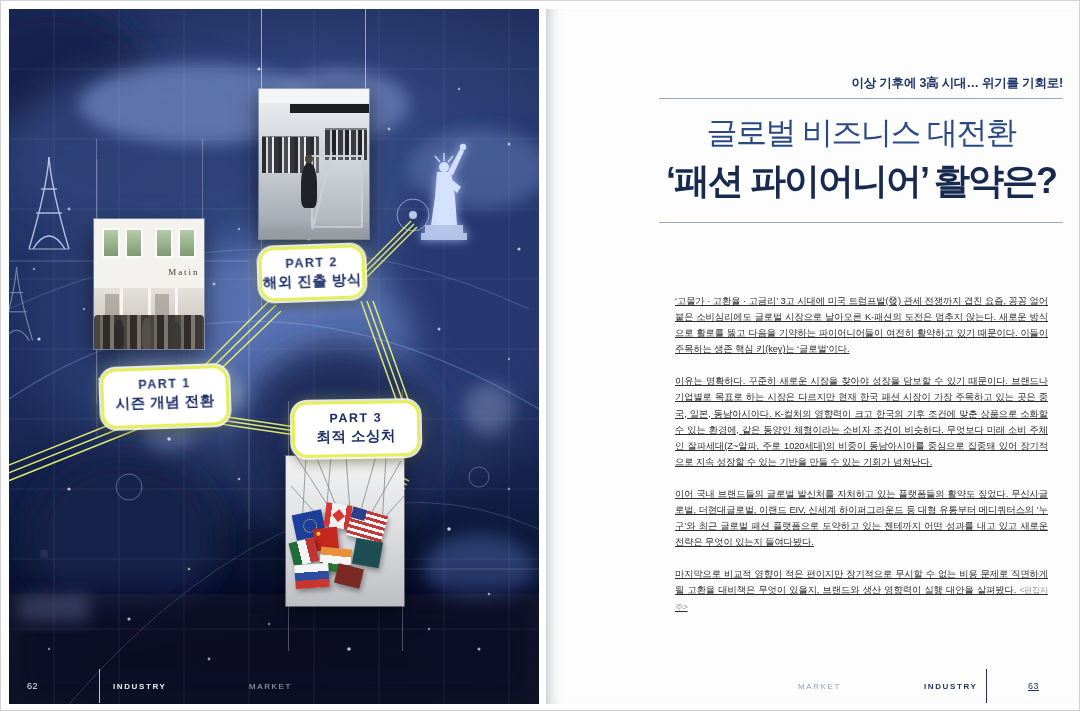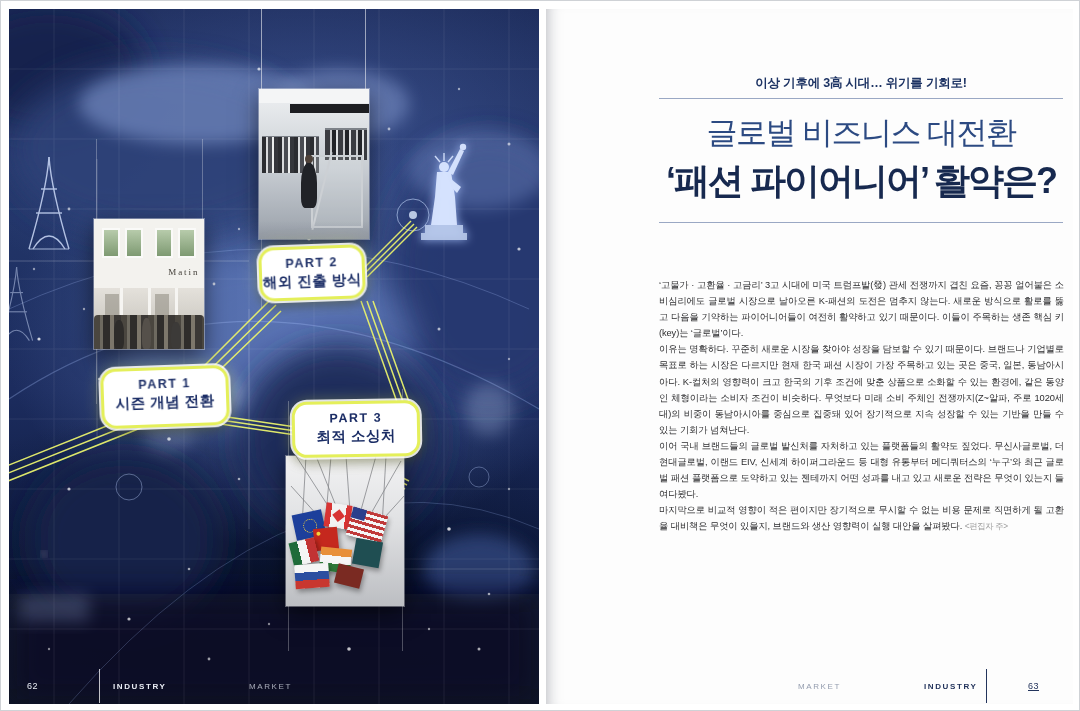--- a/index.html
+++ b/index.html
@@ -97,33 +97,33 @@
   .fr-market{left:252px;top:673px;color:#939cae !important;}
   .fr-industry{left:378px;top:673px;font-weight:700;}
   .fr-div{left:440px;top:660px;height:34px;background:#23345c;}
   .fr-page{left:482px;top:672px;font-size:9px !important;letter-spacing:.5px !important;text-decoration:underline;}
 
   
   .page-right{
     position:absolute;left:545px;top:8px;width:527px;height:695px;background:#fdfdfd;
     box-shadow:inset 14px 0 16px -14px rgba(20,25,45,.35);
   }
-  .kicker{position:absolute;left:113px;top:66px;width:404px;text-align:center;
+  .kicker{position:absolute;left:113px;top:66px;width:404px;text-align:right;
     font-size:12.5px;font-weight:700;color:#1e3464;letter-spacing:-.2px;}
   .rule{position:absolute;left:113px;width:404px;height:1px;background:#9aa8c4;}
   .rule-top{top:89px;}
   .rule-bottom{top:213px;}
   .title1{position:absolute;left:53px;top:103px;width:524px;margin:0;text-align:center;
     font-size:31px;font-weight:500;color:#2c4a82;letter-spacing:-1.5px;}
   .title2{position:absolute;left:53px;top:148px;width:524px;margin:0;text-align:center;
     font-size:36px;font-weight:800;color:#17294f;letter-spacing:-2px;}
   .body-text{position:absolute;left:113px;top:268px;width:405px;
     font-size:9.3px;line-height:16.1px;text-align:justify;color:#2d2d2f;
     font-weight:500;letter-spacing:-.1px;word-break:break-all;}
-  .body-text p{margin:0;}
+  .body-text p{margin:16px;text-decoration:underline;}
   .ednote{color:#9a9a9a;font-size:8.3px;letter-spacing:-.3px;}
 </style>
 </head>
 <body>
 
 <div class="canvas">
 
   <div class="page-left">
 
     <svg class="map-art" width="530" height="695" viewBox="0 0 530 695">
@@ -392,21 +392,21 @@
 
   <div class="page-right">
     <div class="kicker">이상 기후에 3高 시대… 위기를 기회로!</div>
     <div class="rule rule-top"></div>
     <h1 class="title1">글로벌 비즈니스 대전환</h1>
     <h1 class="title2">‘패션 파이어니어’ 활약은?</h1>
     <div class="rule rule-bottom"></div>
 
     <div class="body-text">
       <p>‘고물가 · 고환율 · 고금리’ 3고 시대에 미국 트럼프발(發) 관세 전쟁까지 겹친 요즘, 꽁꽁 얼어붙은 소비심리에도 글로벌 시장으로 날아오른 K-패션의 도전은 멈추지 않는다. 새로운 방식으로 활로를 뚫고 다음을 기약하는 파이어니어들이 여전히 활약하고 있기 때문이다. 이들이 주목하는 생존 핵심 키(key)는 ‘글로벌’이다.</p>
-      <p>이유는 명확하다. 꾸준히 새로운 시장을 찾아야 성장을 담보할 수 있기 때문이다. 브랜드나 기업별로 목표로 하는 시장은 다르지만 현재 한국 패션 시장이 가장 주목하고 있는 곳은 중국, 일본, 동남아시아다. K-컬처의 영향력이 크고 한국의 기후 조건에 맞춘 상품으로 소화할 수 있는 환경에, 같은 동양인 체형이라는 소비자 조건이 비슷하다. 무엇보다 미래 소비 주체인 전쟁까지(Z~알파, 주로 1020세대)의 비중이 동남아시아를 중심으로 집중돼 있어 장기적으로 지속 성장할 수 있는 기반을 만들 수 있는 기회가 넘쳐난다.</p>
+      <p>이유는 명확하다. 꾸준히 새로운 시장을 찾아야 성장을 담보할 수 있기 때문이다. 브랜드나 기업별로 목표로 하는 시장은 다르지만 현재 한국 패션 시장이 가장 주목하고 있는 곳은 중국, 일본, 동남아시아다. K-컬처의 영향력이 크고 한국의 기후 조건에 맞춘 상품으로 소화할 수 있는 환경에, 같은 동양인 체형이라는 소비자 조건이 비슷하다. 무엇보다 미래 소비 주체인 잘파세대(Z~알파, 주로 1020세대)의 비중이 동남아시아를 중심으로 집중돼 있어 장기적으로 지속 성장할 수 있는 기반을 만들 수 있는 기회가 넘쳐난다.</p>
       <p>이어 국내 브랜드들의 글로벌 발신처를 자처하고 있는 플랫폼들의 활약도 짚었다. 무신사글로벌, 더현대글로벌, 이랜드 EIV, 신세계 하이퍼그라운드 등 대형 유통부터 메디쿼터스의 ‘누구’와 최근 글로벌 패션 플랫폼으로 도약하고 있는 젠테까지 어떤 성과를 내고 있고 새로운 전략은 무엇이 있는지 들여다봤다.</p>
       <p><span>마지막으로 비교적 영향이 적은 편이지만 장기적으로 무시할 수 없는 비용 문제로 직면하게 될 고환율 대비책은 무엇이 있을지, 브랜드와 생산 영향력이 실행 대안을 살펴봤다.</span> <span class="ednote">&lt;편집자 주&gt;</span></p>
     </div>
 
     <div class="footer footer-right">
       <span class="fr-market">MARKET</span>
       <span class="fr-industry">INDUSTRY</span>
       <div class="fdivider fr-div"></div>
       <span class="fr-page">63</span>
     </div>

